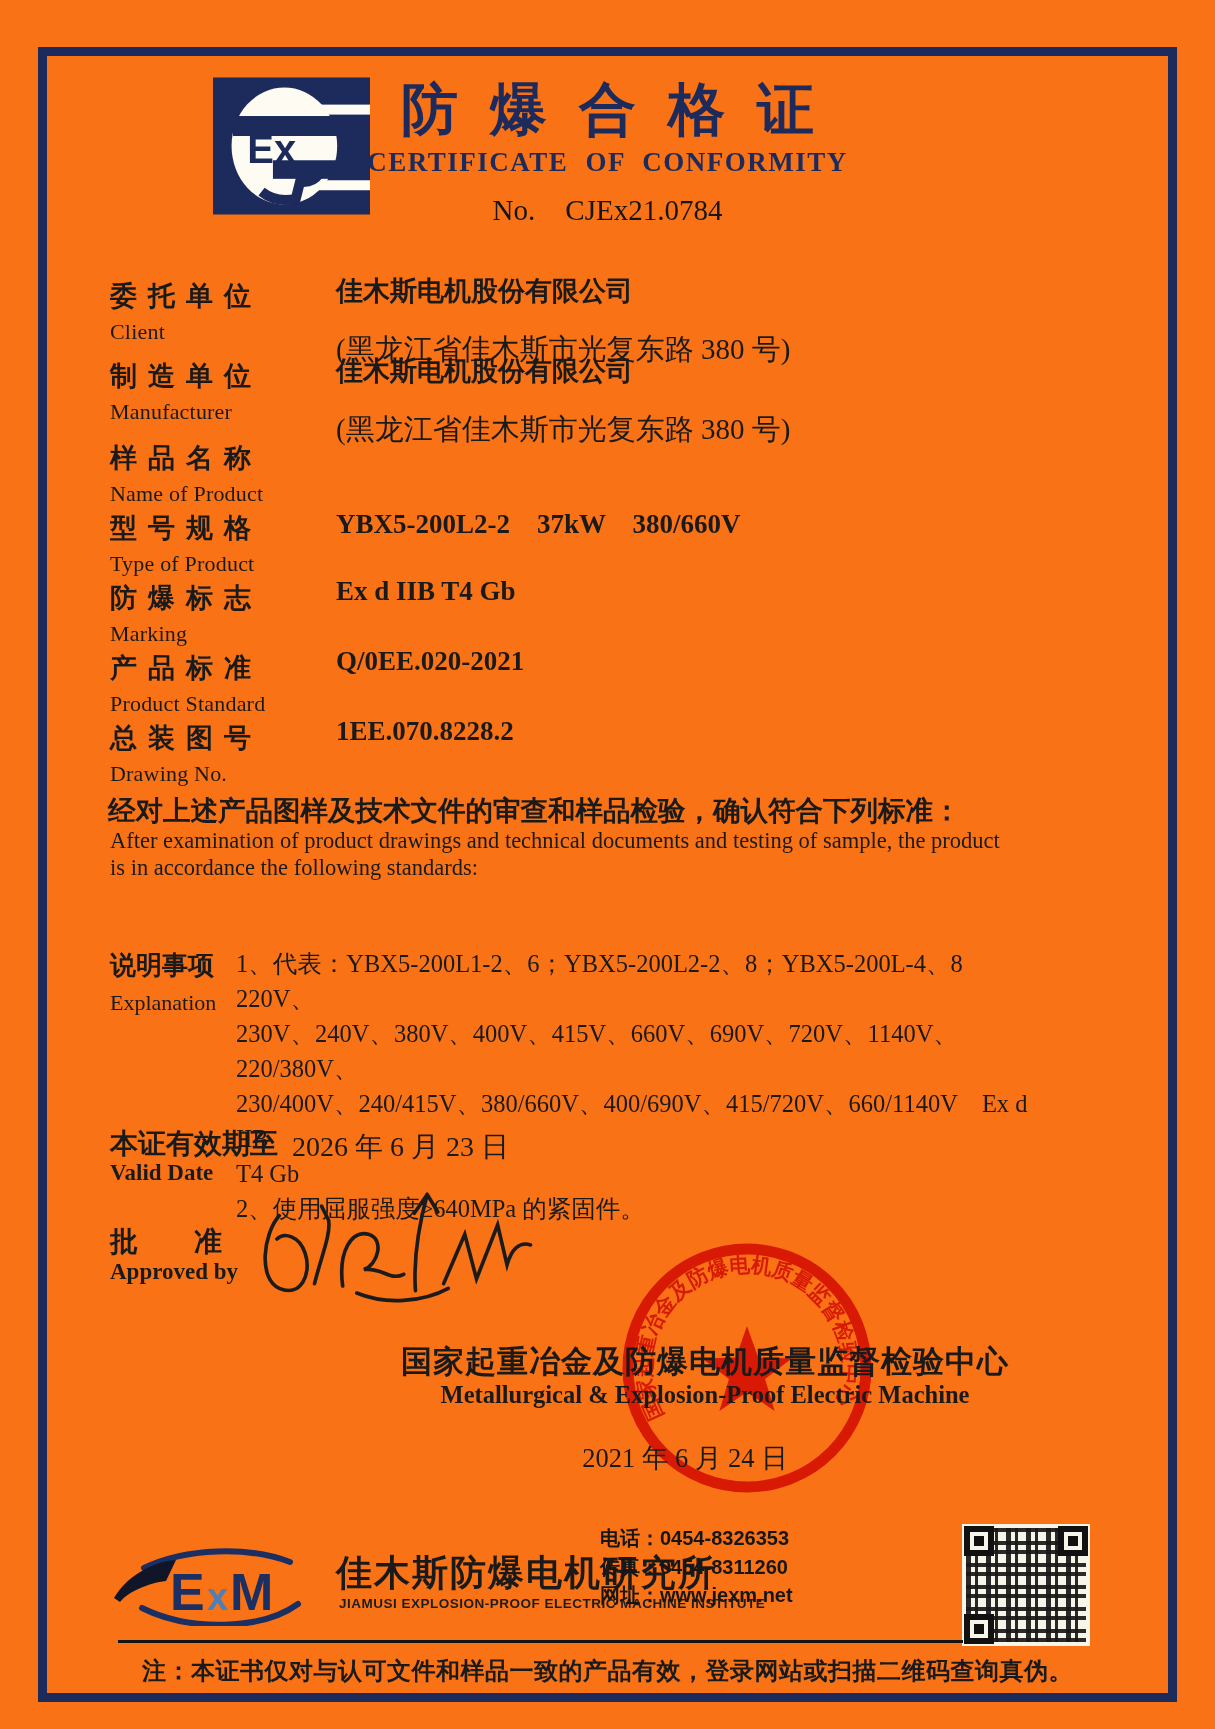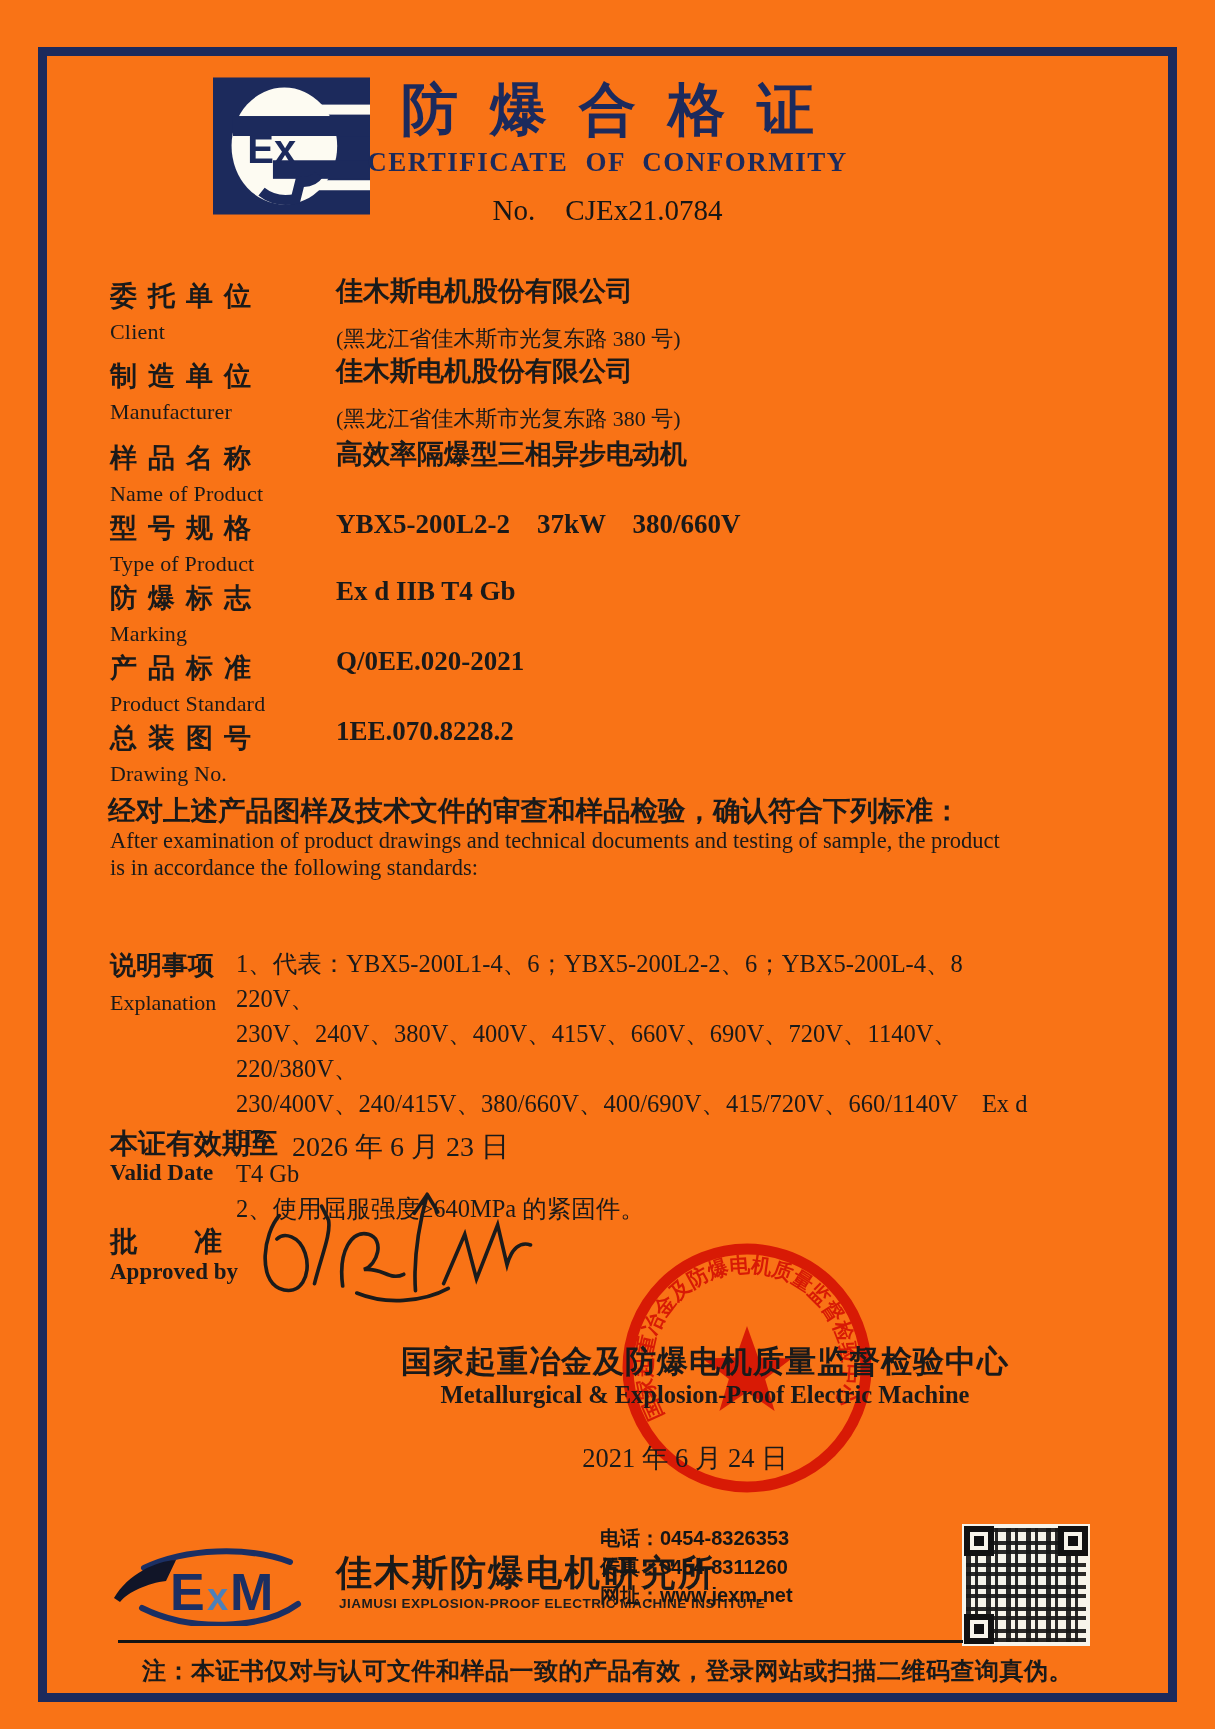--- a/index.html
+++ b/index.html
@@ -24,21 +24,21 @@
     font-size:27px;font-weight:bold;color:#1c2a5c;letter-spacing:1.5px;word-spacing:9px;
   }
   .cert-no{left:0;right:0;top:194px;text-align:center;font-size:29px;color:#161616;}
   .cert-no .num{margin-left:30px;}
   
   .f-label{left:110px;width:230px;}
   .f-label .cn{font-size:27px;font-weight:bold;letter-spacing:11px;white-space:nowrap;}
   .f-label .en{font-size:22px;margin-top:5px;letter-spacing:.2px;}
   .f-value{left:336px;width:720px;}
   .f-value .v{font-size:27px;font-weight:600;white-space:nowrap;}
-  .f-value .v2{font-size:22px;margin-top:15px;font-weight:500;}
+  .f-value .v2{font-size:29px;margin-top:21px;font-weight:500;}
   
   .stmt-cn{left:108px;top:793px;width:1010px;font-size:27.5px;font-weight:bold;}
   .stmt-en{left:110px;top:827px;width:1010px;font-size:22.5px;line-height:27px;}
   .standards{left:146px;top:877px;width:960px;font-size:25px;line-height:36.5px;font-weight:500;}
   
   .expl-label{left:110px;top:948px;}
   .expl-label .cn{font-size:26px;font-weight:bold;}
   .expl-label .en{font-size:22px;margin-top:7px;}
   .expl-lines{left:236px;top:946px;width:820px;font-size:24.5px;line-height:35px;font-weight:500;}
   
@@ -111,23 +111,20 @@
   </div>
   <div class="abs f-value" style="top:353px">
     <div class="v">佳木斯电机股份有限公司</div>
     <div class="v2">(黑龙江省佳木斯市光复东路 380 号)</div>
   </div>
 
   <div class="abs f-label" style="top:440px">
     <div class="cn">样品名称</div>
     <div class="en">Name of Product</div>
   </div>
-  <div class="abs f-value" style="top:436px">
-    <div class="v">高效率隔爆型三相异步电动机</div>
-  </div>
 
   <div class="abs f-label" style="top:510px">
     <div class="cn">型号规格</div>
     <div class="en">Type of Product</div>
   </div>
   <div class="abs f-value" style="top:506px">
     <div class="v">YBX5-200L2-2　37kW　380/660V</div>
   </div>
 
   <div class="abs f-label" style="top:580px">
@@ -158,21 +155,21 @@
   <div class="abs stmt-en">
     <div>After examination of product drawings and technical documents and testing of sample, the product</div>
     <div>is in accordance the following standards:</div>
   </div>
 
   <div class="abs expl-label">
     <div class="cn">说明事项</div>
     <div class="en">Explanation</div>
   </div>
   <div class="abs expl-lines">
-    <div>1、代表：YBX5-200L1-4、6；YBX5-200L2-2、6；YBX5-200L-4、8　220V、</div>
+    <div>1、代表：YBX5-200L1-2、6；YBX5-200L2-2、8；YBX5-200L-4、8　220V、</div>
     <div>230V、240V、380V、400V、415V、660V、690V、720V、1140V、220/380V、</div>
     <div>230/400V、240/415V、380/660V、400/690V、415/720V、660/1140V　Ex d IIB</div>
     <div>T4 Gb</div>
     <div>2、使用屈服强度≥640MPa 的紧固件。</div>
   </div>
 
   <div class="abs valid-cn">本证有效期至</div>
   <div class="abs valid-en">Valid Date</div>
   <div class="abs valid-date">2026 年 6 月 23 日</div>
 

